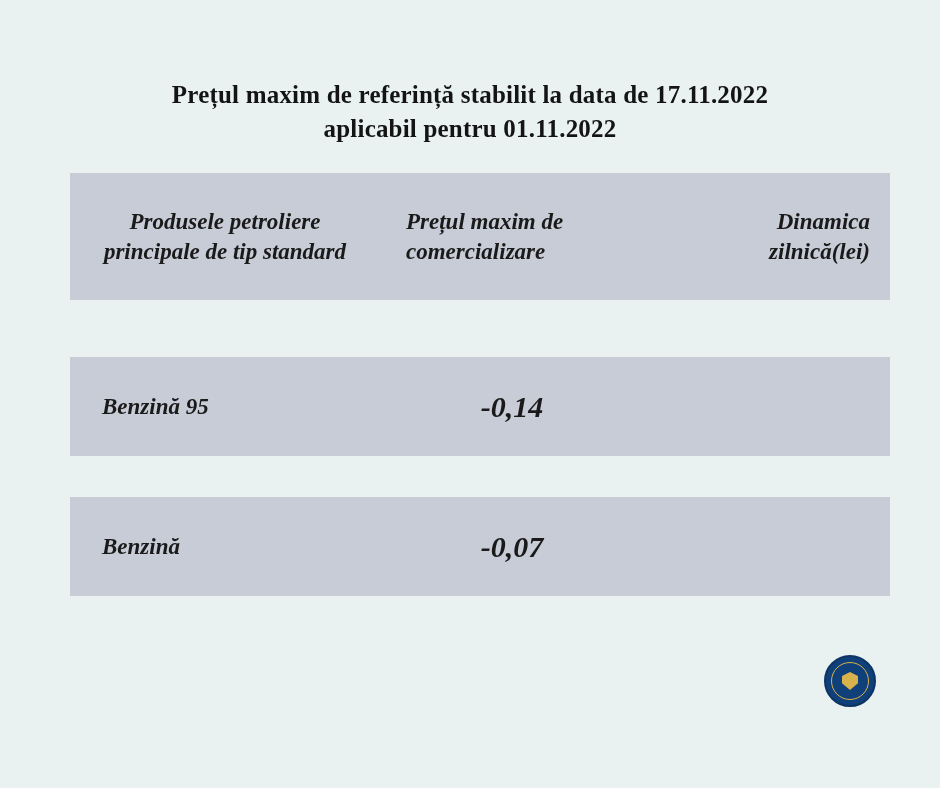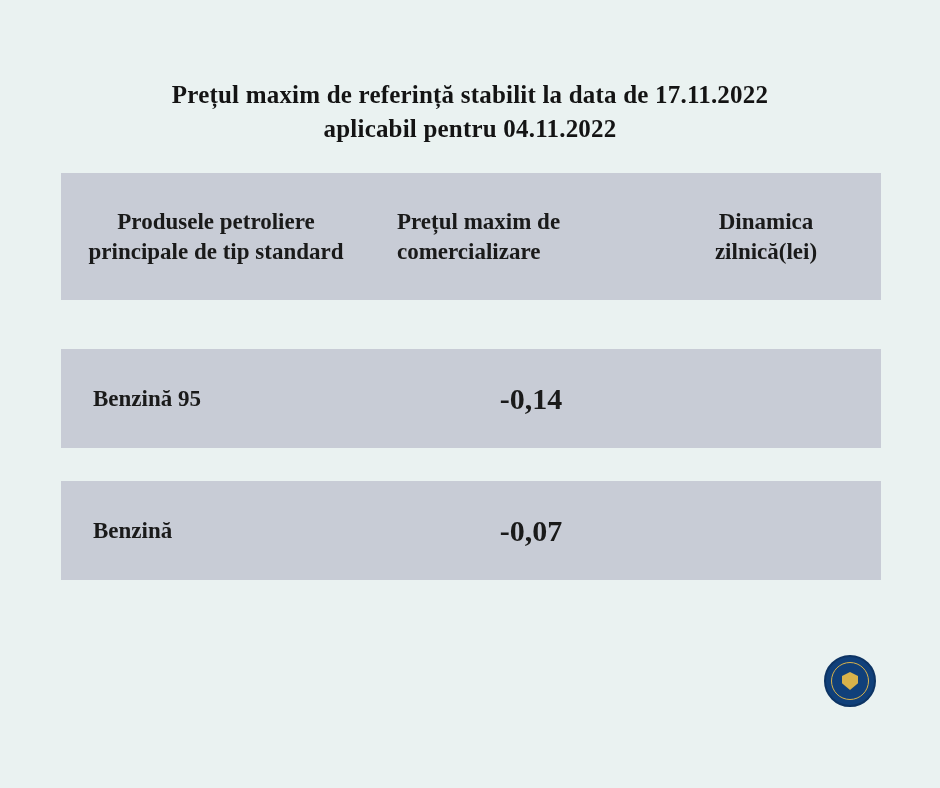--- a/index.html
+++ b/index.html
@@ -31,37 +31,37 @@
   .title-line {
     font-size: 25px;
     font-weight: bold;
     line-height: 34px;
     letter-spacing: 0.2px;
     color: #141414;
   }
   .table {
     position: absolute;
     top: 173px;
-    left: 61px;
+    left: 70px;
     width: 820px;
+    font-style: italic;
   }
   .row {
     display: flex;
     align-items: center;
     background: #c8ccd6;
     box-sizing: border-box;
   }
   .row.header {
     height: 127px;
     align-items: center;
   }
   .row.data {
     height: 99px;
-    margin-top: 0;
-    gap: 28px;
+    margin-top: 8px;
   }
   .gap {
     height: 49px;
     background: transparent;
   }
   .gap-small {
     height: 33px;
     background: transparent;
   }
   .c1 {
@@ -82,21 +82,21 @@
     padding: 0 10px;
     box-sizing: border-box;
   }
   .header .c1, .header .c2, .header .c3 {
     font-size: 23px;
     font-weight: bold;
     line-height: 30px;
     color: #1a1a1a;
   }
   .header .c1 { padding-right: 30px; }
-  .header .c3 { padding-right: 20px; }
+  .header .c3 { padding-right: 20px; text-align: right; }
   .data .c1 {
     font-size: 23px;
     font-weight: bold;
     text-align: left;
     padding-left: 32px;
   }
   .data .c2 {
     font-size: 23px;
     font-weight: bold;
     text-align: center;
@@ -153,21 +153,21 @@
     clip-path: polygon(50% 0%, 100% 22%, 100% 62%, 50% 100%, 0% 62%, 0% 22%);
   }
 </style>
 </head>
 <body>
 
 <div class="sheet">
 
   <div class="title-block">
     <div class="title-line">Prețul maxim de referință stabilit la data de 17.11.2022</div>
-    <div class="title-line">aplicabil pentru 04.11.2022</div>
+    <div class="title-line">aplicabil pentru 01.11.2022</div>
   </div>
 
   <div class="table">
 
     <div class="row header">
       <div class="c1">Produsele petroliere principale de tip standard</div>
       <div class="c2">Prețul maxim de comercializare</div>
       <div class="c3">Dinamica zilnică(lei)</div>
     </div>
 

